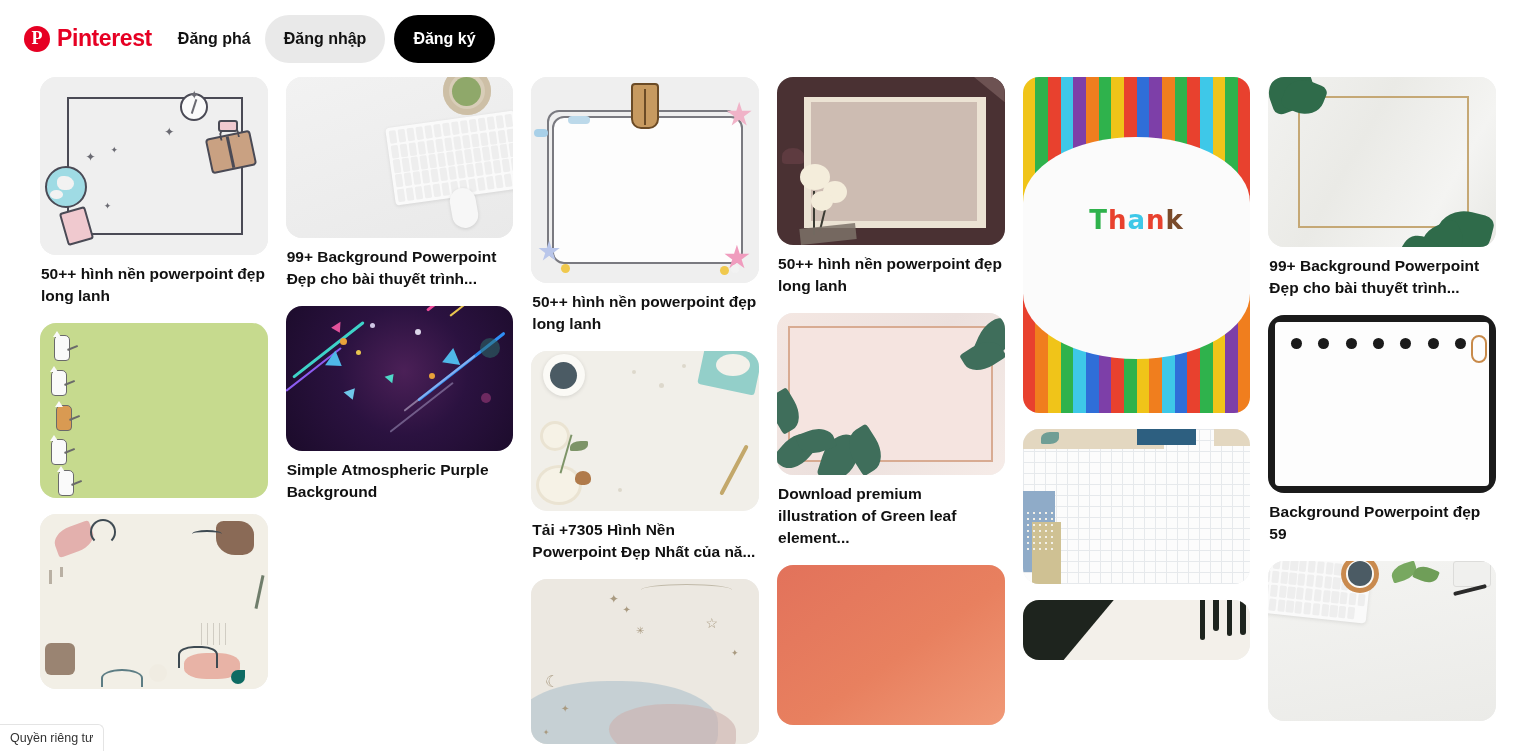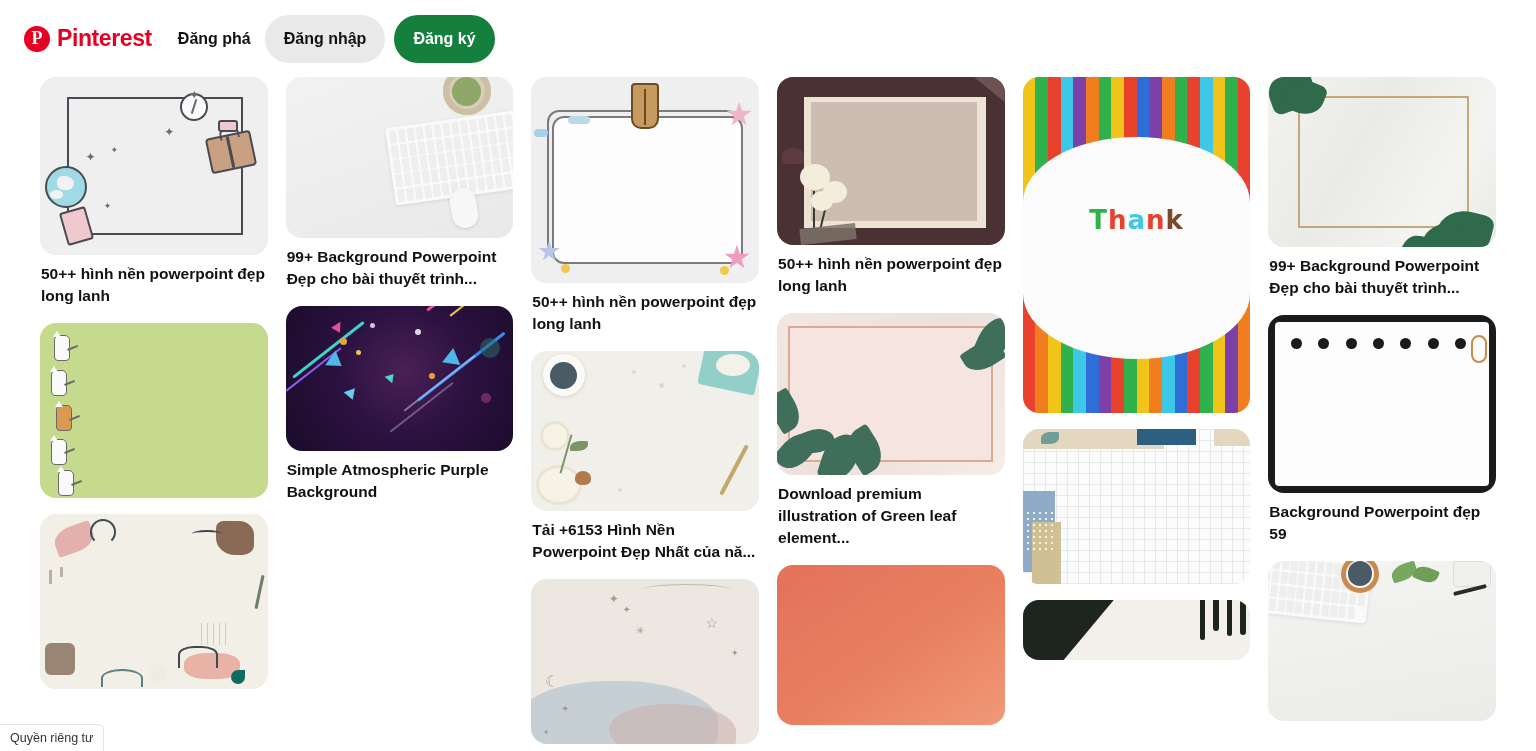--- a/index.html
+++ b/index.html
@@ -73,21 +73,21 @@
 
   .btn {
     border: none; cursor: pointer; white-space: nowrap;
     font-family: "Liberation Sans", sans-serif;
     font-size: 16px; font-weight: bold;
     border-radius: 24px;
     height: 48px;
     padding: 0 19px;
   }
   .btn-login { background: #e9e9e9; color: #111; margin-right: 9px; }
-  .btn-signup { background: #15803d; color: #fff; }
+  .btn-signup { background: #000000; color: #fff; }
 
   
   .grid {
     position: absolute;
     top: 77px; left: 0;
     width: 1536px; height: 674px;
     overflow: hidden;
     padding: 0 40px;
   }
   .cols { display: flex; gap: 18px; }
@@ -621,21 +621,21 @@
             <div class="stem" style="left:15%;top:52%;height:40px;background:#7d9468;transform:rotate(16deg)"></div>
             <div class="bo" style="position:absolute;left:17%;top:56%;width:18px;height:10px;background:#7d9468;border-radius:60% 10%"></div>
             <div class="bo" style="position:absolute;left:19%;bottom:16%;width:16px;height:14px;background:#b07a4a;border-radius:50% 50% 40% 40%"></div>
             <div class="penq" style="right:10%;bottom:8%"></div>
             <div class="dot" style="position:absolute;left:44%;top:12%;width:4px;height:4px;border-radius:50%;background:#ddd8cc"></div>
             <div class="dot" style="position:absolute;left:56%;top:20%;width:5px;height:5px;border-radius:50%;background:#ddd8cc"></div>
             <div class="dot" style="position:absolute;left:66%;top:8%;width:4px;height:4px;border-radius:50%;background:#ddd8cc"></div>
             <div class="dot" style="position:absolute;left:38%;bottom:12%;width:4px;height:4px;border-radius:50%;background:#ddd8cc"></div>
           </div>
         </div>
-        <div class="pin-title">Tải +6153 Hình Nền Powerpoint Đẹp Nhất của nă...</div>
+        <div class="pin-title">Tải +7305 Hình Nền Powerpoint Đẹp Nhất của nă...</div>
       </div>
 
       <div class="pin">
         <div class="pin-img" style="height:165px">
           <div class="art a-water">
             <div class="wash" style="left:-6%;bottom:-14%;width:88%;height:52%;background:#b9c8cf;opacity:.75"></div>
             <div class="wash" style="left:34%;bottom:-10%;width:56%;height:34%;background:#cdb0ae;opacity:.6"></div>
             <div class="bo" style="position:absolute;right:12%;top:3%;width:40%;height:12px;border-top:1.5px solid #c0b9a8;border-radius:50%"></div>
             <div class="spark" style="left:34%;top:8%;color:#a99a80">✦</div>
             <div class="spark" style="left:40%;top:15%;color:#a99a80;font-size:10px">✦</div>

